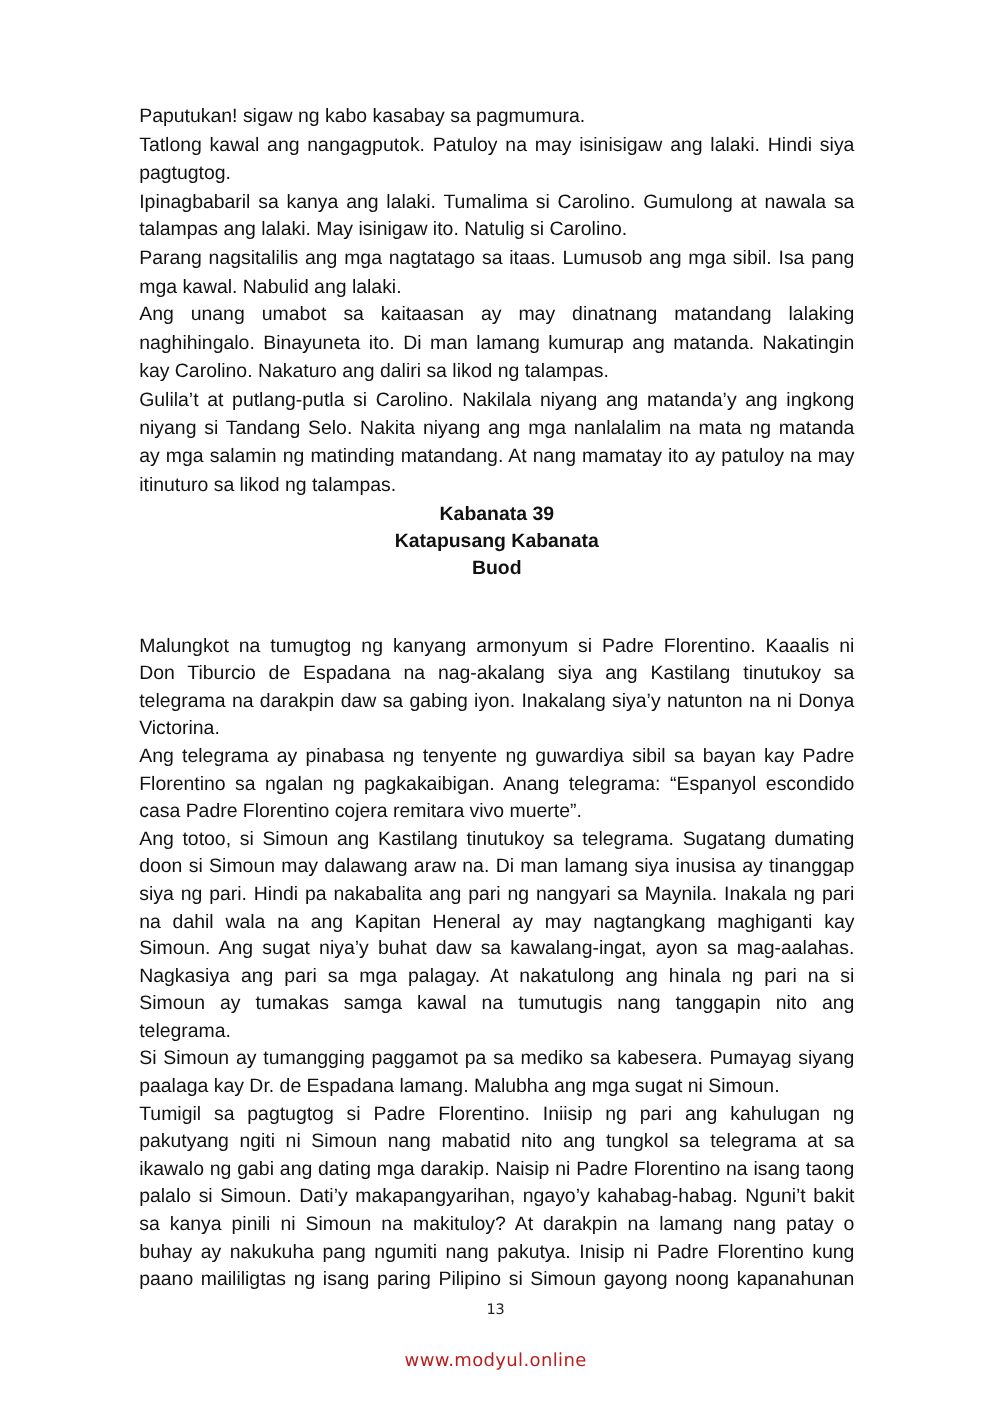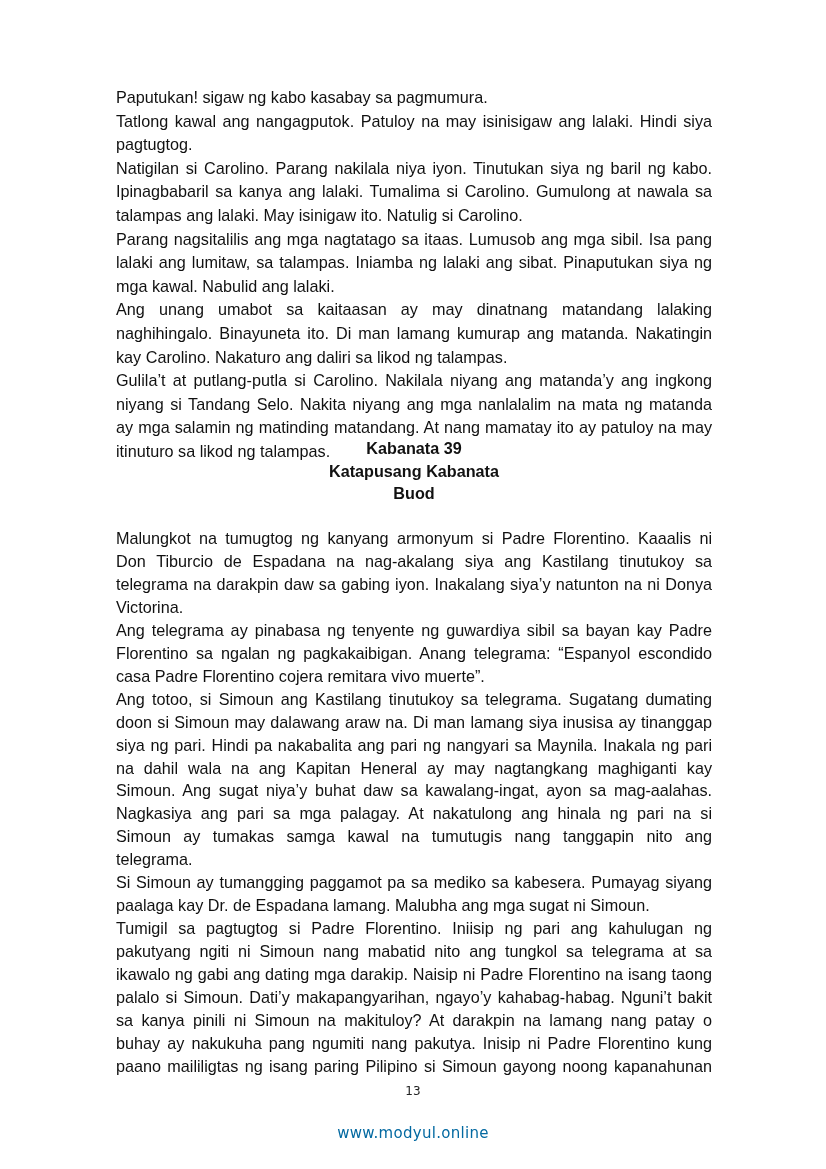--- a/index.html
+++ b/index.html
@@ -8,48 +8,46 @@
   .text-block {
     position: absolute; left: 116px; width: 596px;
     font-family: "Liberation Sans", sans-serif;
     font-size: 16.2px; color: #111;
   }
   .block-1 { top: 86px; line-height: 23.6px; }
   .block-2 { top: 527px; line-height: 22.96px; }
   .line { display: block; white-space: nowrap; text-align: justify; text-align-last: justify; height: inherit; }
   .line.last { text-align-last: left; }
   .headings {
-    position: absolute; left: 116px; width: 596px; top: 437px;
+    position: absolute; left: 116px; width: 596px; top: 417px;
     font-family: "Liberation Sans", sans-serif; font-weight: bold;
     font-size: 16.2px; line-height: 22.5px; text-align: center; color: #111;
   }
   .headings div { display: block; }
   .page-number {
     position: absolute; left: 0; width: 826px; top: 1084px; text-align: center;
     font-family: "DejaVu Sans", sans-serif; font-size: 12px; color: #222;
   }
   .watermark {
     position: absolute; left: 0; width: 826px; top: 1124px; text-align: center;
-    font-family: "DejaVu Sans", sans-serif; font-size: 15px; color: #0369a1; letter-spacing: 0.3px;
+    font-family: "DejaVu Sans", sans-serif; font-size: 15px; color: #b91c1c; letter-spacing: 0.3px;
   }
 </style>
 </head>
 <body>
 
 <div class="page">
 
   <div class="text-block block-1" id="block1">
       <span class="line last">Paputukan! sigaw ng kabo kasabay sa pagmumura.</span>
       <span class="line">Tatlong kawal ang nangagputok. Patuloy na may isinisigaw ang lalaki. Hindi siya</span>
       <span class="line last">pagtugtog.</span>
-      <span class="line">Natigilan si Carolino. Parang nakilala niya iyon. Tinutukan siya ng baril ng kabo.</span>
       <span class="line">Ipinagbabaril sa kanya ang lalaki. Tumalima si Carolino. Gumulong at nawala sa</span>
       <span class="line last">talampas ang lalaki. May isinigaw ito. Natulig si Carolino.</span>
       <span class="line">Parang nagsitalilis ang mga nagtatago sa itaas. Lumusob ang mga sibil. Isa pang</span>
-      <span class="line">lalaki ang lumitaw, sa talampas. Iniamba ng lalaki ang sibat. Pinaputukan siya ng</span>
       <span class="line last">mga kawal. Nabulid ang lalaki.</span>
       <span class="line">Ang unang umabot sa kaitaasan ay may dinatnang matandang lalaking</span>
       <span class="line">naghihingalo. Binayuneta ito. Di man lamang kumurap ang matanda. Nakatingin</span>
       <span class="line last">kay Carolino. Nakaturo ang daliri sa likod ng talampas.</span>
       <span class="line">Gulila’t at putlang-putla si Carolino. Nakilala niyang ang matanda’y ang ingkong</span>
       <span class="line">niyang si Tandang Selo. Nakita niyang ang mga nanlalalim na mata ng matanda</span>
       <span class="line">ay mga salamin ng matinding matandang. At nang mamatay ito ay patuloy na may</span>
       <span class="line last">itinuturo sa likod ng talampas.</span>
     </div>
 

